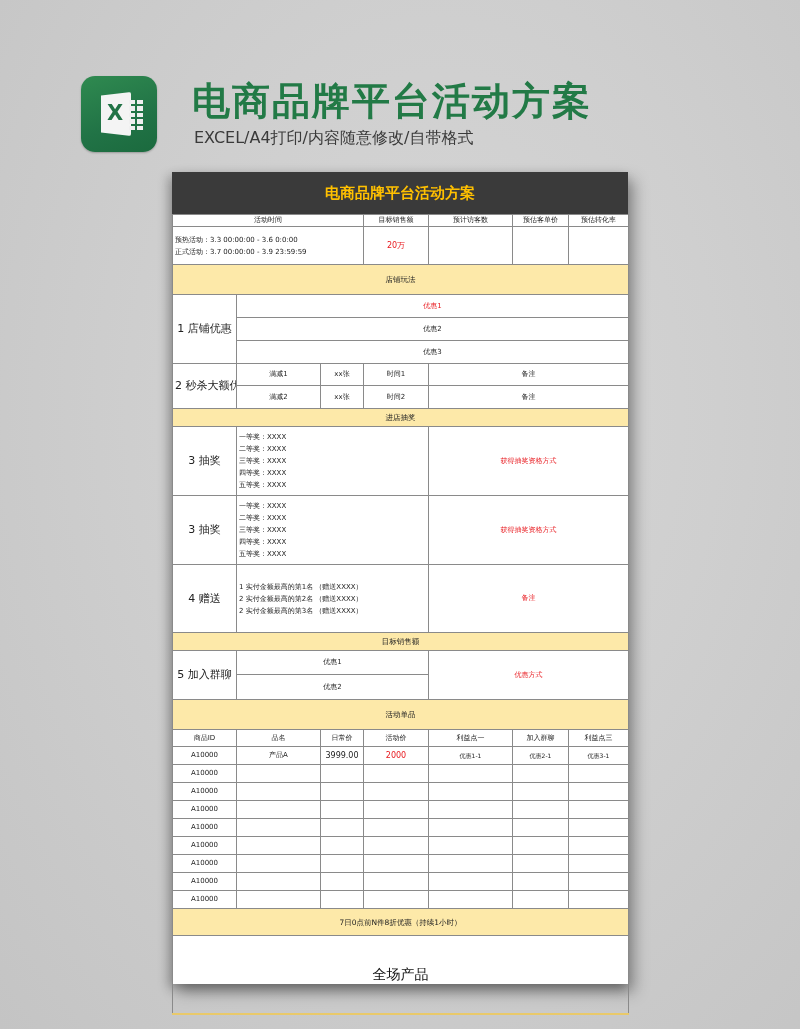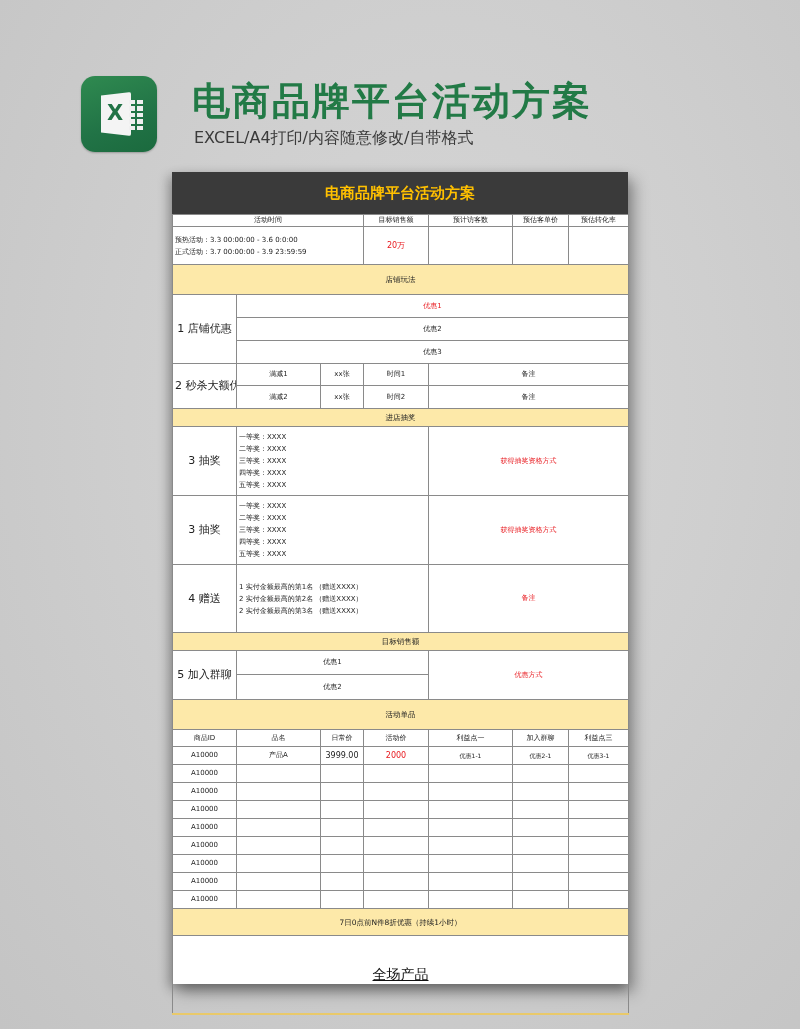--- a/index.html
+++ b/index.html
@@ -52,21 +52,21 @@
   td {
     border: 1px solid #8a8a8a; font-size: 7px; color: #222; text-align: center; vertical-align: middle;
     padding: 0 2px; line-height: 1.2; overflow: hidden; white-space: nowrap;
     font-family: "DejaVu Sans", sans-serif;
   }
   td.band { background: #fde9a9; font-size: 7.5px; }
   td.red { color: #e8171c; }
   td.bold-red { color: #e8171c; font-weight: normal; font-size: 8px; }
   td.lbl { font-size: 11px; }
   .multi div { line-height: 12px; text-align: left; }
-  .big { font-size: 14px !important; color: #111 !important; text-decoration: underline; }
+  .big { font-size: 14px !important; color: #111 !important; }
 </style>
 </head>
 <body>
 
 <div class="logo">
   <div class="page">
       <span>X</span>
     </div>
   <div class="grid">
     <i></i>

